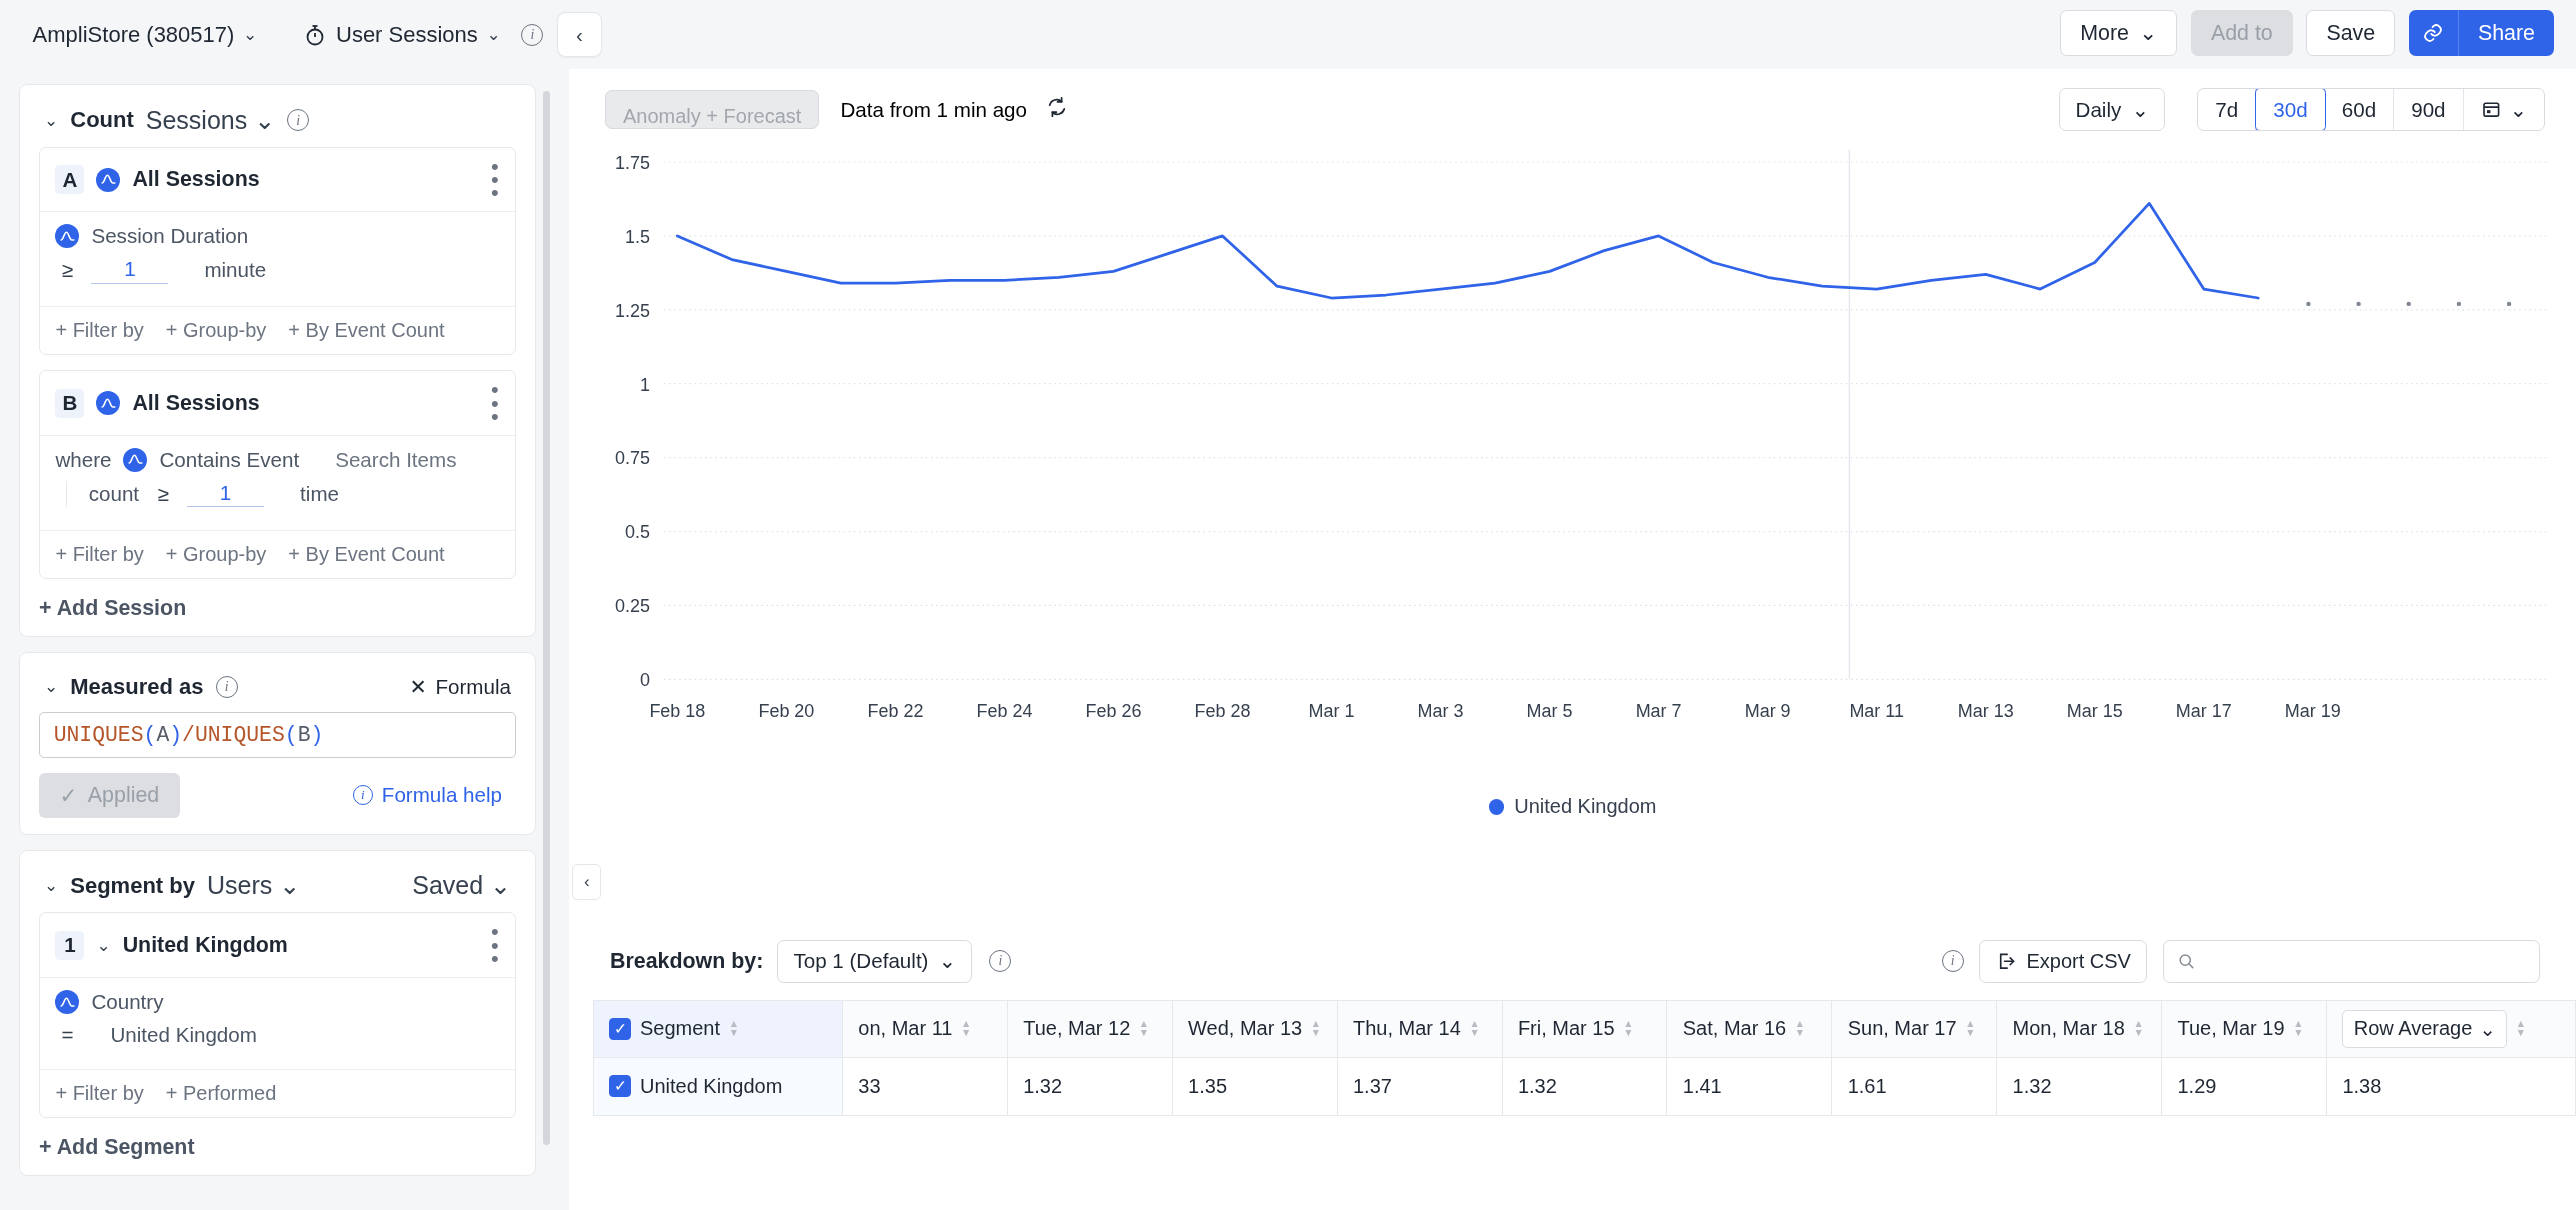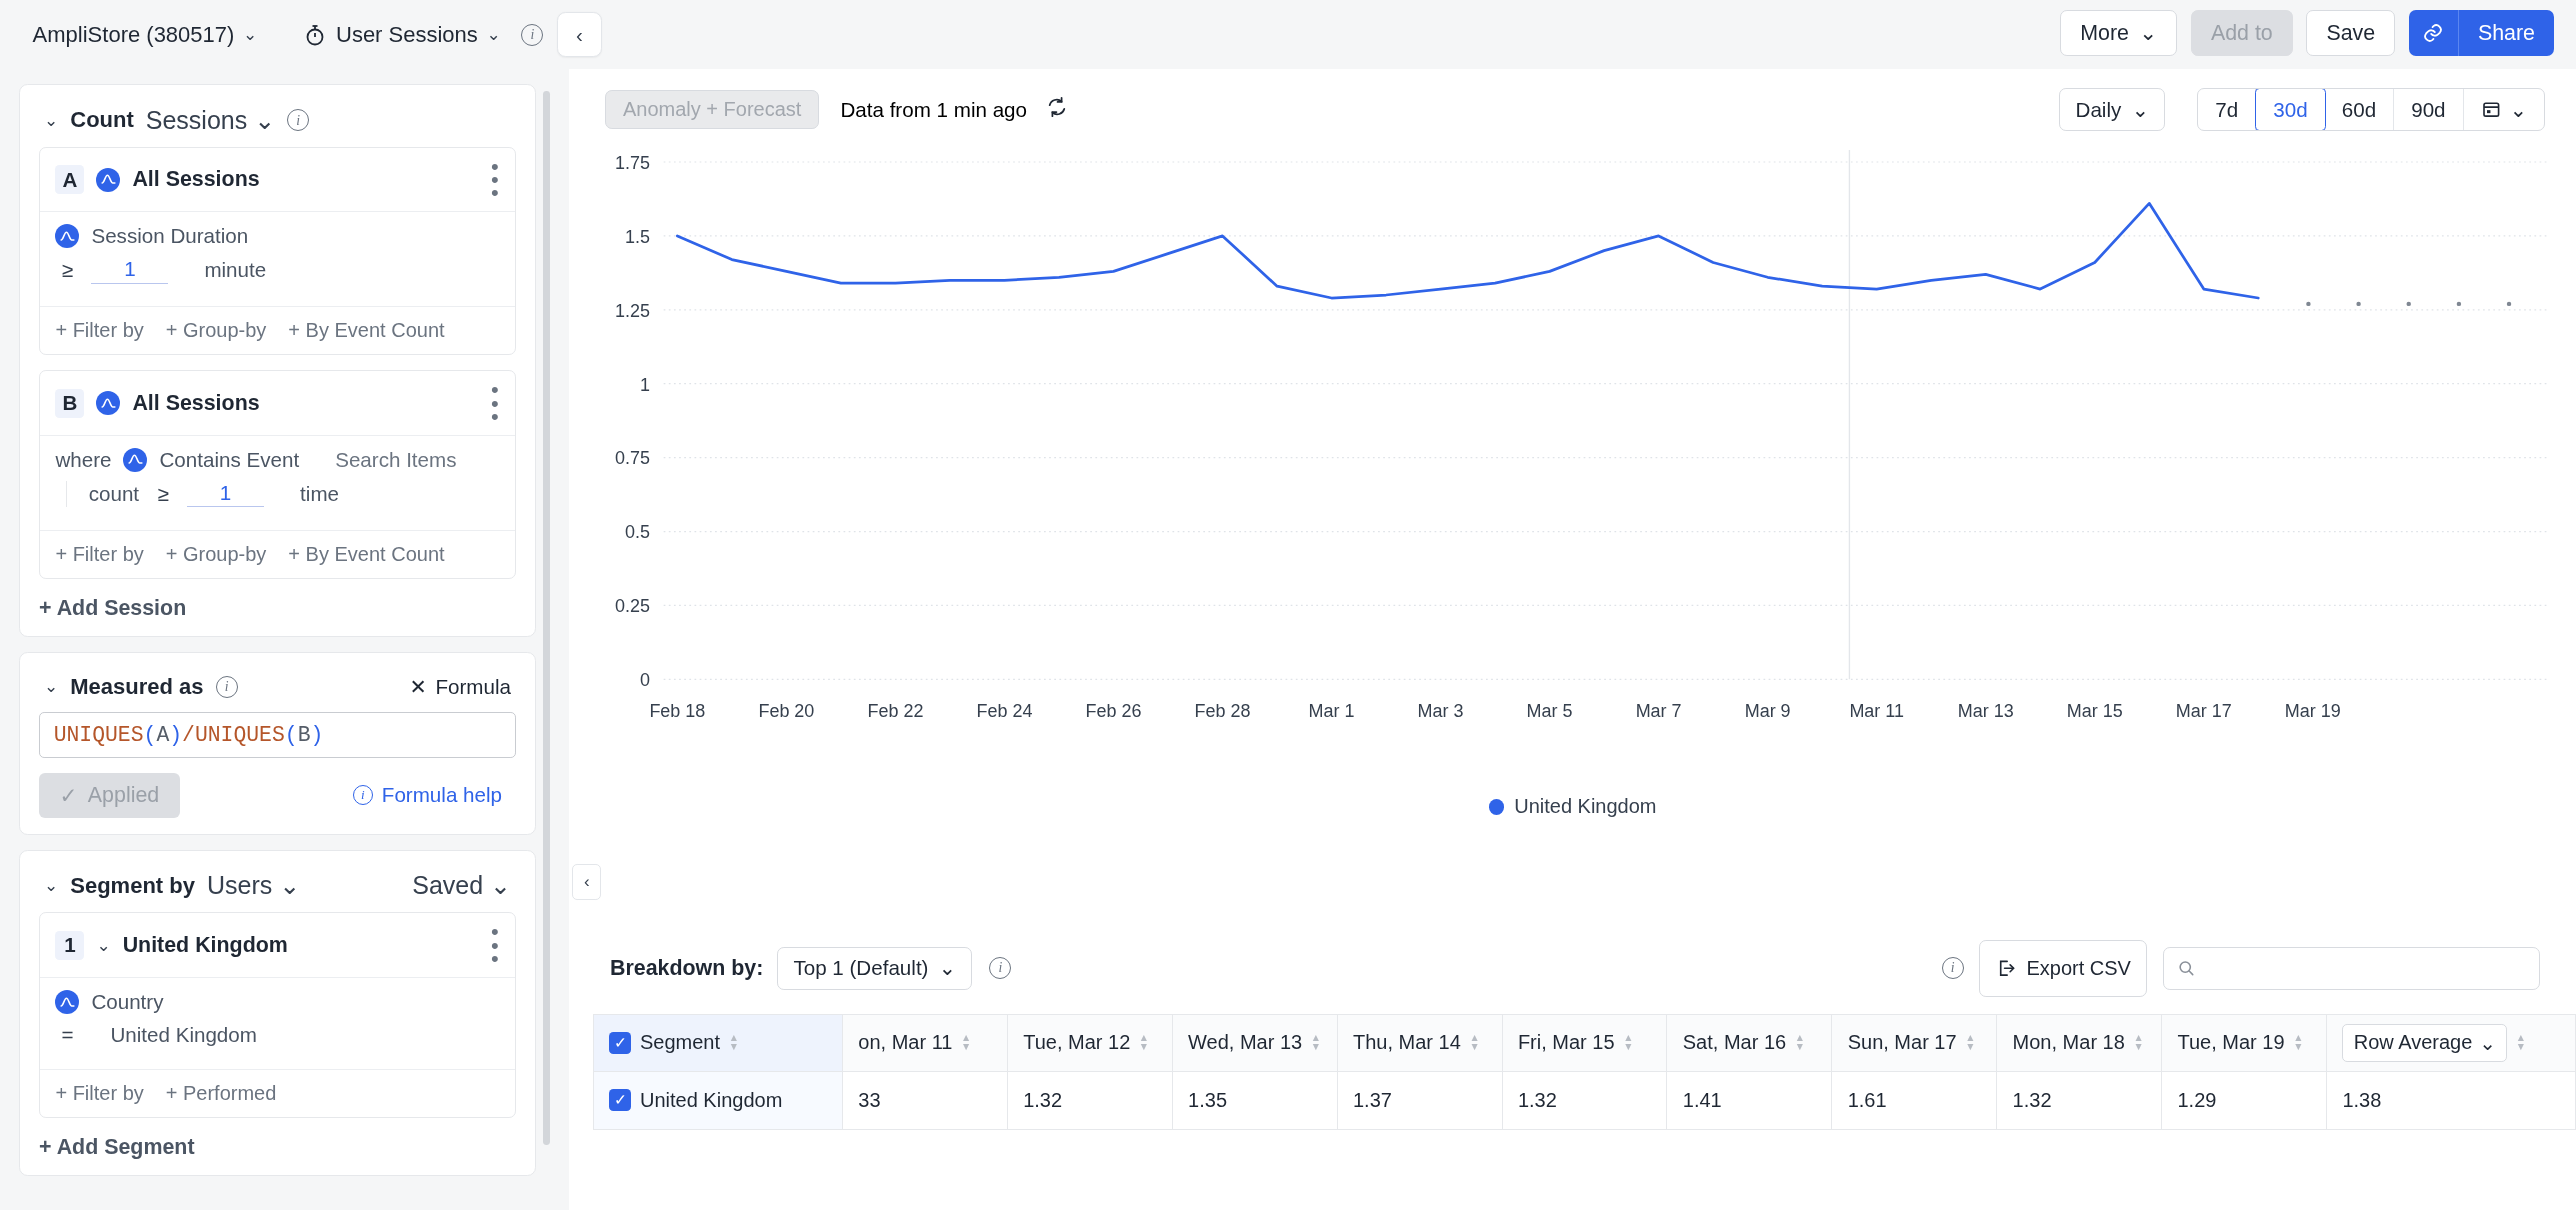--- a/index.html
+++ b/index.html
@@ -147,21 +147,21 @@
   .main {
     position: absolute; left: 569px; top: 69px; width: 2007px; height: 1141px;
     background: #fff;
   }
   .chart-toolbar {
     position: relative; height: 57px; display: flex; align-items: center;
     padding: 0 31px 0 36px; margin-top: 12px;
   }
   .pill-disabled {
     border: 0.9px solid #d8dbe0; background: #e9eaec; color: #a2a7ae;
-    border-radius: 6.9px; height: 39px; display: flex; align-items: center;
+    border-radius: 6.9px; height: 39px; display: flex; align-items: flex-end;
     padding: 0 17px; font-size: 20px;
   }
   .data-from { font-size: 20.6px; color: #000000; margin-left: 21px; }
   .refresh-ico { margin-left: 19px; font-size: 22px; color: #1f2733; cursor: pointer; }
   .tb-right2 { margin-left: auto; display: flex; align-items: center; gap: 32px; }
   .sel-box {
     border: 0.9px solid #d8dbe0; border-radius: 6.9px; height: 43px;
     display: flex; align-items: center; padding: 0 15.4px; gap: 10.3px;
     font-size: 20.6px; background: #fff; cursor: pointer;
   }
@@ -541,21 +541,21 @@
     <div class="table-sec">
       <div class="table-head-bar">
         <span class="bd-label">Breakdown by:</span>
         <div class="sel-box">
           <span>Top 1 (Default)</span>
           <span class="chev">⌄</span>
         </div>
         <span class="icon-info" style="margin-left:17px">i</span>
         <div class="table-right">
           <span class="icon-info">i</span>
-          <div class="btn" style="height:57px;font-size:20px;padding:0 15.4px">
+          <div class="btn" style="height:43px;font-size:20px;padding:0 15.4px">
             <svg width="20.6" height="20.6" viewBox="0 0 24 24" fill="none" stroke="#1f2733" stroke-width="1.9" stroke-linecap="round">
               <path d="M13 4H5.5v16H13"></path>
                 <line x1="10" y1="12" x2="20" y2="12"></line>
                 <polyline points="16.5,8 20.5,12 16.5,16"></polyline>
             </svg>
             <span>Export CSV</span>
           </div>
           <div class="search-box">
             <svg width="20.6" height="20.6" viewBox="0 0 24 24" fill="none" stroke="#8a9099" stroke-width="2">
               <circle cx="10.5" cy="10.5" r="6.5"></circle>

